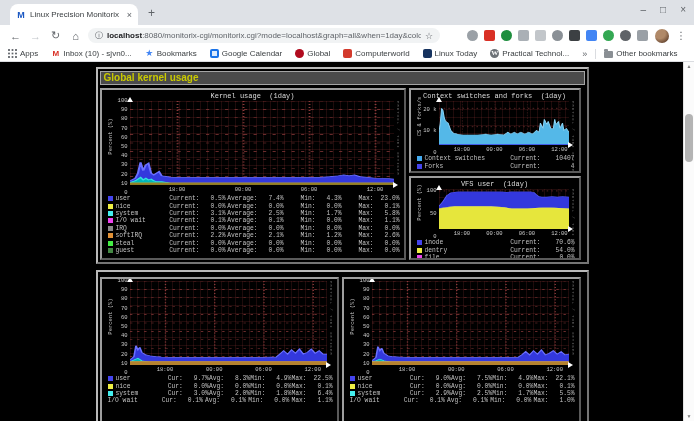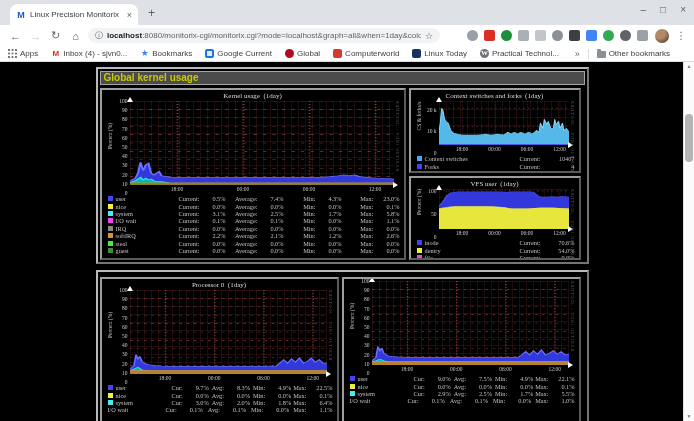--- a/index.html
+++ b/index.html
@@ -54,21 +54,21 @@
   .bm-divider{width:1px;height:10px;background:#dadce0;margin-right:8px}
   
   .content{position:absolute;top:62px;left:0;width:684px;height:359px;background:#000;overflow:hidden}
   .section{width:485px;margin:5px auto 0;border:2px solid;border-color:#b9b9b9 #757575 #757575 #b9b9b9;
        padding:2px;background:#000}
   .sec-title{background:#4b4b4b;border:1px solid #a5a5a5;color:#c9c900;
        font:bold 10px/12px "Liberation Sans",sans-serif;height:12px;padding:0 3px}
   .graphs{display:flex;gap:3px;margin-top:3px;align-items:flex-start}
   .rightcol{display:flex;flex-direction:column;gap:3px}
   .graph-box{background:#000;border:2px solid;border-color:#9e9e9e #5a5a5a #5a5a5a #9e9e9e;
-       padding:2px 2px 1px;box-sizing:border-box;font-family:Liberation Serif, serif;overflow:hidden}
+       padding:2px 2px 1px;box-sizing:border-box;font-family:Liberation Mono, monospace;overflow:hidden}
   .gb-kernel{width:306px;height:172px}
   .gb-ctx{width:172px;height:85px}
   .gb-vfs{width:172px;height:84px}
   .gb-cpu{width:239px;height:150px}
   .g-title{color:#dcdcdc;font-size:7px;text-align:center;height:9px;line-height:9px;white-space:pre}
   .g-main{display:flex;align-items:stretch}
   .g-ylabel{width:9px;position:relative}
   .g-ylabel span{position:absolute;left:-14px;top:50%;transform:rotate(-90deg) translateX(14px);
        transform-origin:center;display:block;width:40px;text-align:center;
        color:#c8c8c8;font-size:5.5px;white-space:nowrap}
@@ -150,29 +150,29 @@
 </div>
 
 <div class="bookmarks">
   <span style="display:flex;align-items:flex-start">
       <span class="bm-item">
         <span class="bm-ico i-apps-grid"></span>
         <span class="bm-label">Apps</span>
       </span>
       <span class="bm-item">
         <span class="bm-ico i-gmail">M</span>
-        <span class="bm-label">Inbox (4) - sjvn0...</span>
+        <span class="bm-label">Inbox (10) - sjvn0...</span>
       </span>
       <span class="bm-item">
         <span class="bm-ico i-star-blue">★</span>
         <span class="bm-label">Bookmarks</span>
       </span>
       <span class="bm-item">
         <span class="bm-ico i-calendar"></span>
-        <span class="bm-label">Google Current</span>
+        <span class="bm-label">Google Calendar</span>
       </span>
       <span class="bm-item">
         <span class="bm-ico i-zdnet"></span>
         <span class="bm-label">Global</span>
       </span>
       <span class="bm-item">
         <span class="bm-ico i-computerworld"></span>
         <span class="bm-label">Computerworld</span>
       </span>
       <span class="bm-item">
@@ -547,21 +547,20 @@
               </div>
             </div>
           </div>
       </div>
     </div>
   </div>
 
   <div class="section" style="margin-top:6px">
     <div class="graphs">
       <div class="graph-box gb-cpu">
-          <div class="g-title">Processor 0  (1day)</div>
           <div class="g-main">
             <div class="g-ylabel">
               <span>Percent (%)</span>
             </div>
             <div class="g-yticks">
               <span style="top: 0%;">100</span>
               <span style="top: 10%;">90</span>
               <span style="top: 20%;">80</span>
               <span style="top: 30%;">70</span>
               <span style="top: 40%;">60</span>

